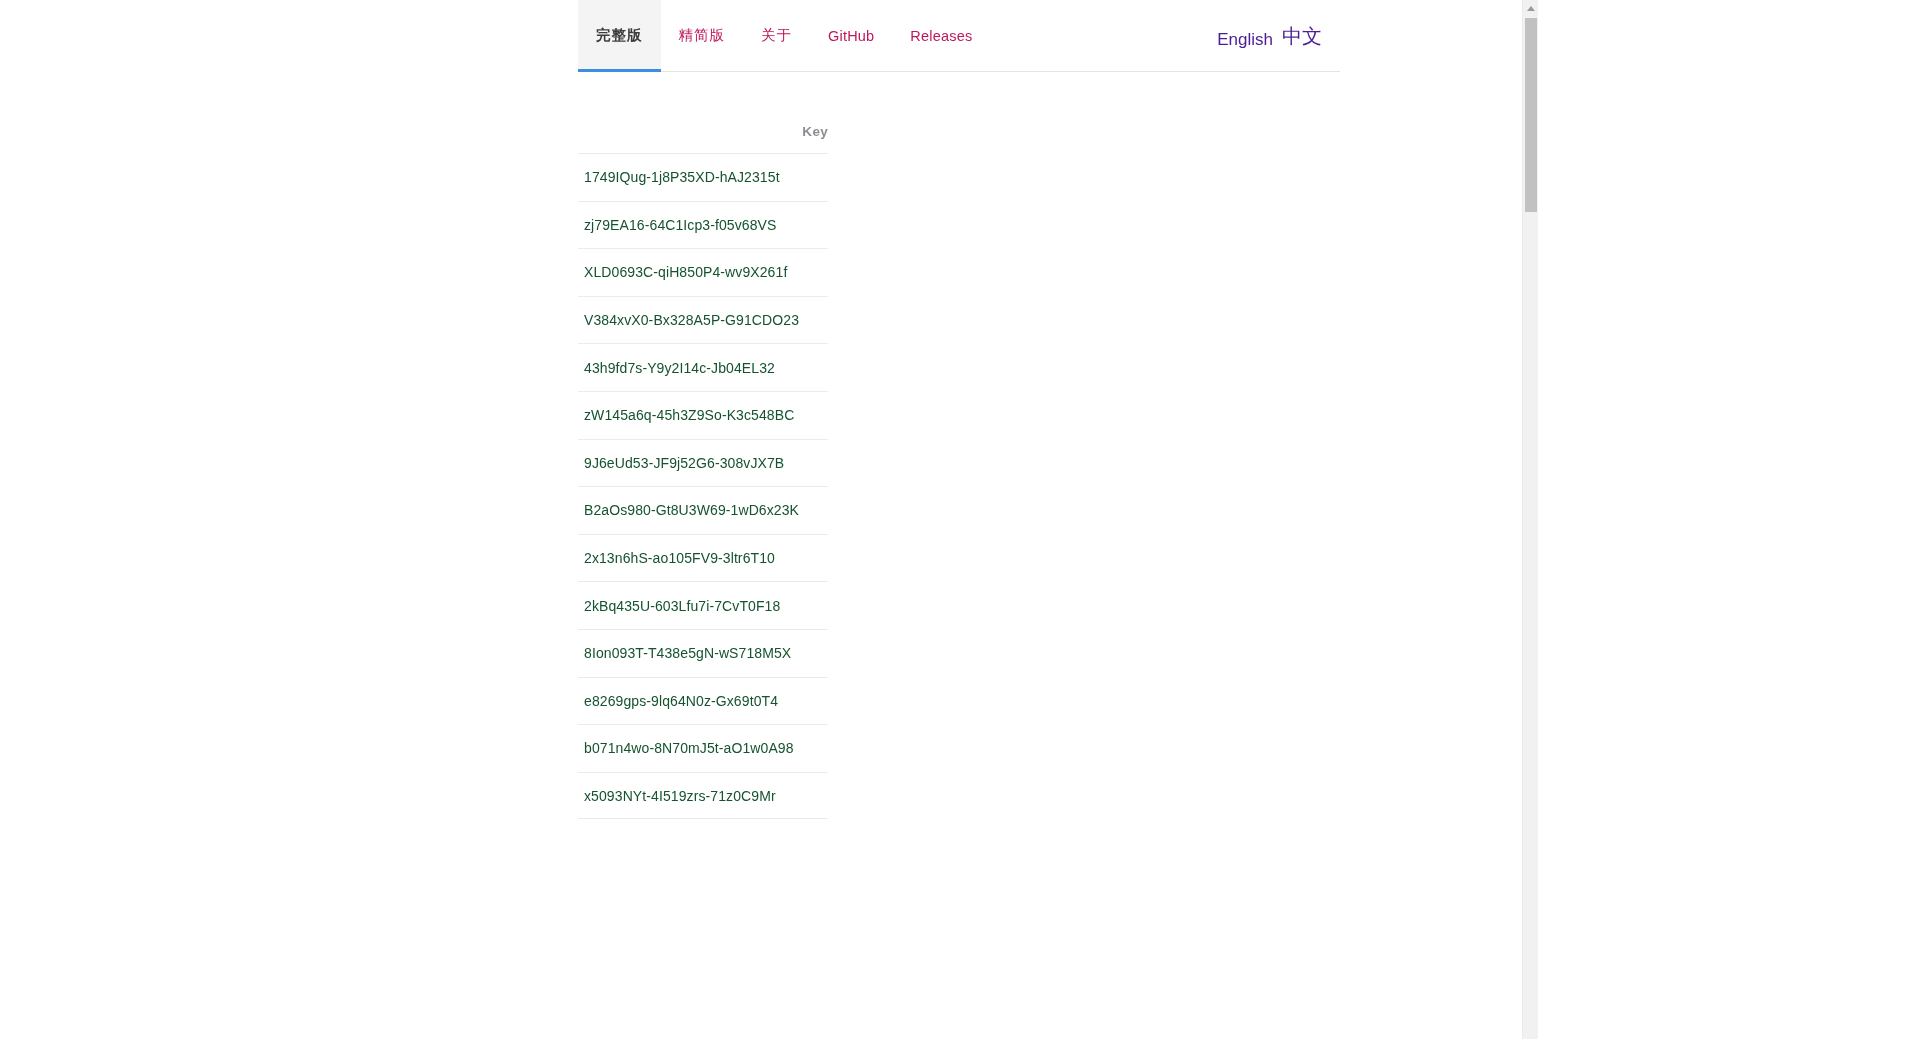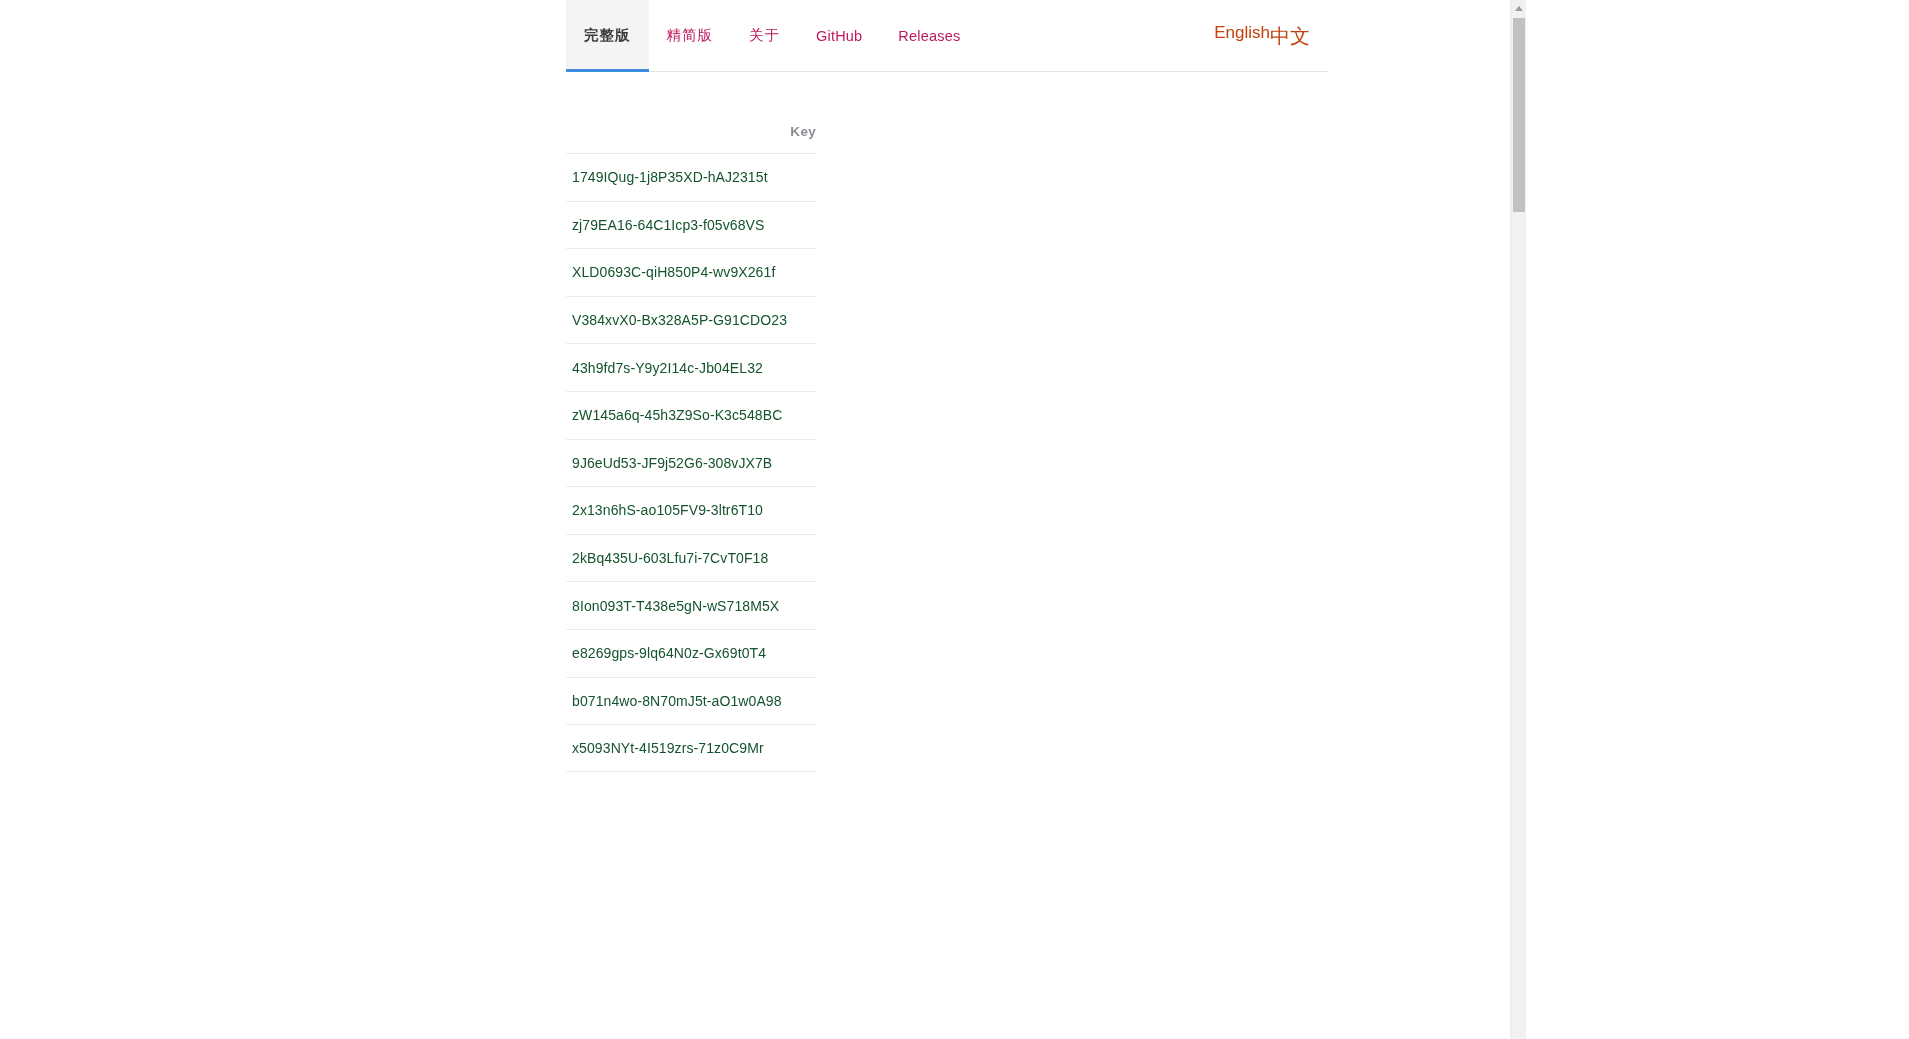--- a/index.html
+++ b/index.html
@@ -10,20 +10,21 @@
     background: #ffffff;
     font-family: "Liberation Sans", "DejaVu Sans", sans-serif;
     overflow: hidden;
   }
 
   #app {
     position: relative;
     width: 1526px;
     height: 1039px;
     background: #ffffff;
+    margin-left: 12px;
   }
 
   
   .content-col {
     position: absolute;
     left: 566px;
     top: 0px;
     width: 762px;
   }
 
@@ -69,23 +70,24 @@
   }
   .tab-cjk { letter-spacing: 1px; }
 
   
   .lang {
     position: absolute;
     right: 18px;
     top: 50%;
     transform: translateY(-50%);
     display: flex;
-    align-items: flex-start;
+    align-items: flex-end;
+    gap: 9px;
     font-size: 17px;
-    color: #c2410c;
+    color: #4c1d95;
     white-space: nowrap;
   }
   .lang-item { cursor: pointer; }
   .lang-item.cjk { font-size: 20px; }
 
   
   .table-wrap {
     width: 250px;
     margin-top: 40px;
     text-align: right;
@@ -168,20 +170,21 @@
     <div class="table-wrap">
       <div class="th">Key</div>
       <div id="rows">
           <div class="row">1749IQug-1j8P35XD-hAJ2315t</div>
           <div class="row">zj79EA16-64C1Icp3-f05v68VS</div>
           <div class="row">XLD0693C-qiH850P4-wv9X261f</div>
           <div class="row">V384xvX0-Bx328A5P-G91CDO23</div>
           <div class="row">43h9fd7s-Y9y2I14c-Jb04EL32</div>
           <div class="row">zW145a6q-45h3Z9So-K3c548BC</div>
           <div class="row">9J6eUd53-JF9j52G6-308vJX7B</div>
+          <div class="row">B2aOs980-Gt8U3W69-1wD6x23K</div>
           <div class="row">2x13n6hS-ao105FV9-3ltr6T10</div>
           <div class="row">2kBq435U-603Lfu7i-7CvT0F18</div>
           <div class="row">8Ion093T-T438e5gN-wS718M5X</div>
           <div class="row">e8269gps-9lq64N0z-Gx69t0T4</div>
           <div class="row">b071n4wo-8N70mJ5t-aO1w0A98</div>
           <div class="row">x5093NYt-4I519zrs-71z0C9Mr</div>
         </div>
     </div>
 
   </div>

